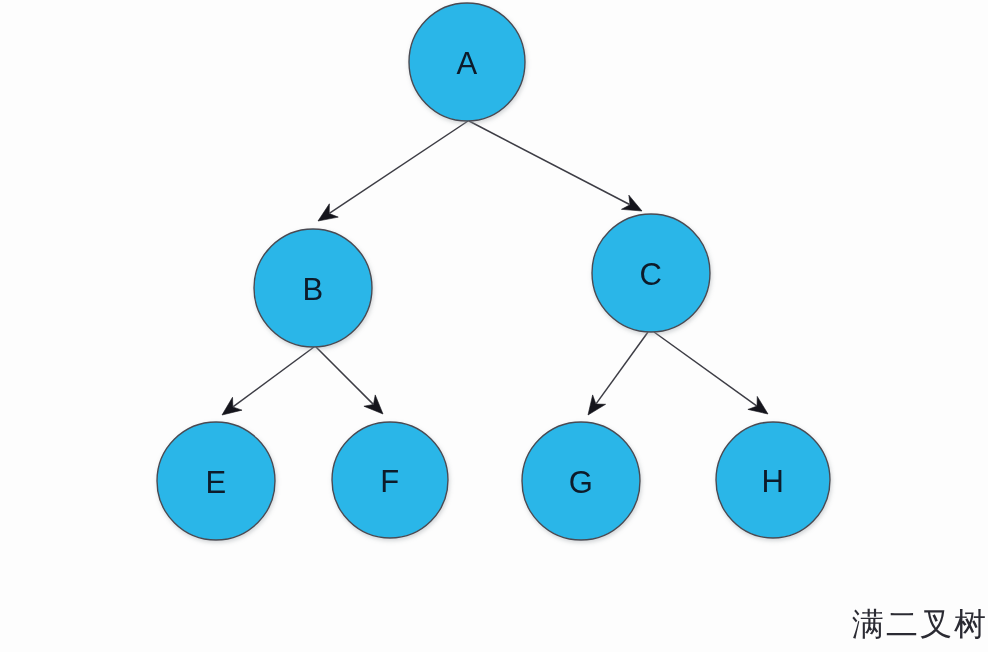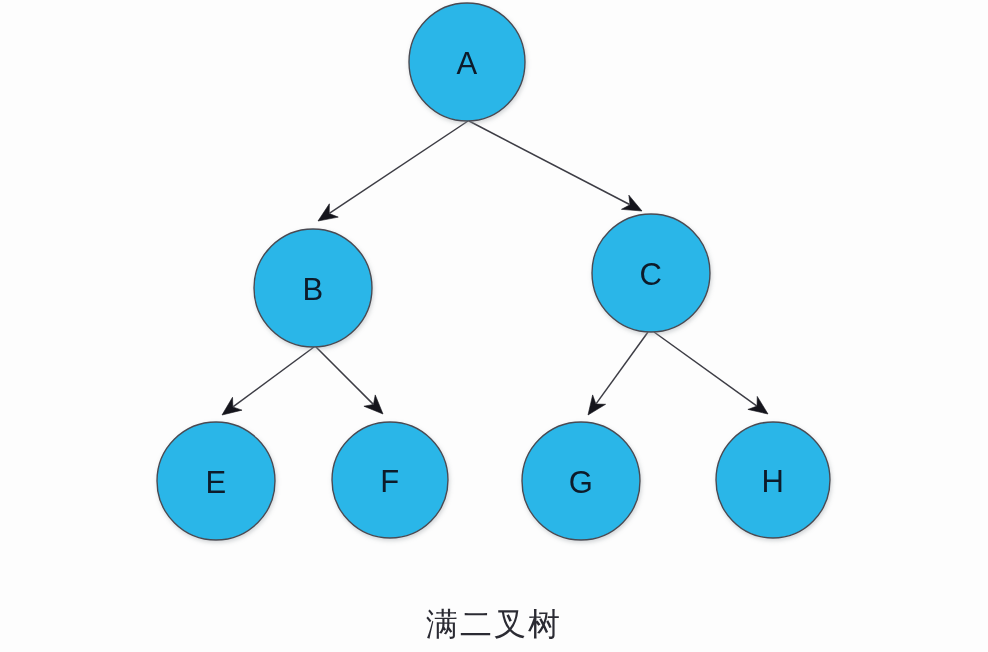--- a/index.html
+++ b/index.html
@@ -46,21 +46,21 @@
   .arrow-head {
     fill: #15151c;
     stroke: #15151c;
     stroke-width: 0.6;
   }
   .caption-text {
     position: absolute;
     left: 0;
     right: 0;
     top: 604px;
-    text-align: center;
+    text-align: right;
     font-family: "Liberation Serif", serif;
     font-size: 32px;
     color: #2b2b33;
     letter-spacing: 2px;
     line-height: 40px;
     white-space: nowrap;
   }
 </style>
 </head>
 <body>

